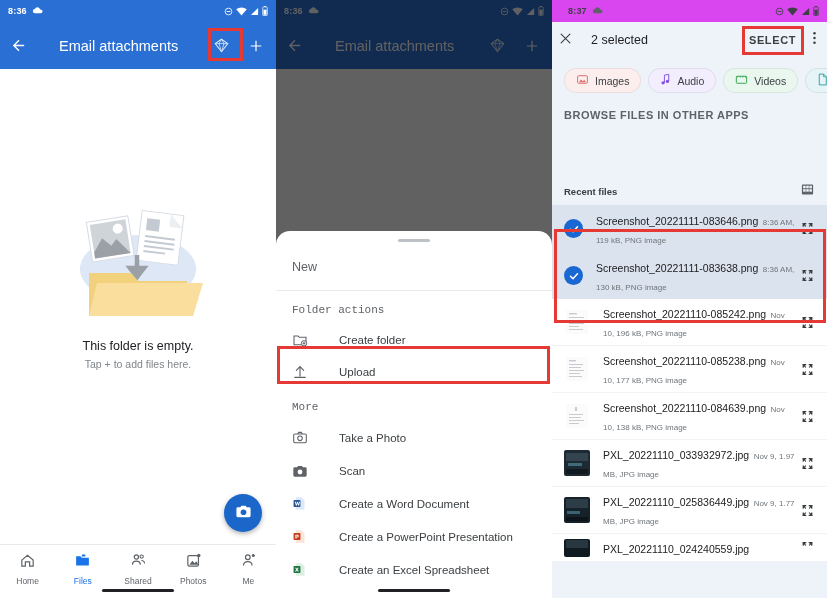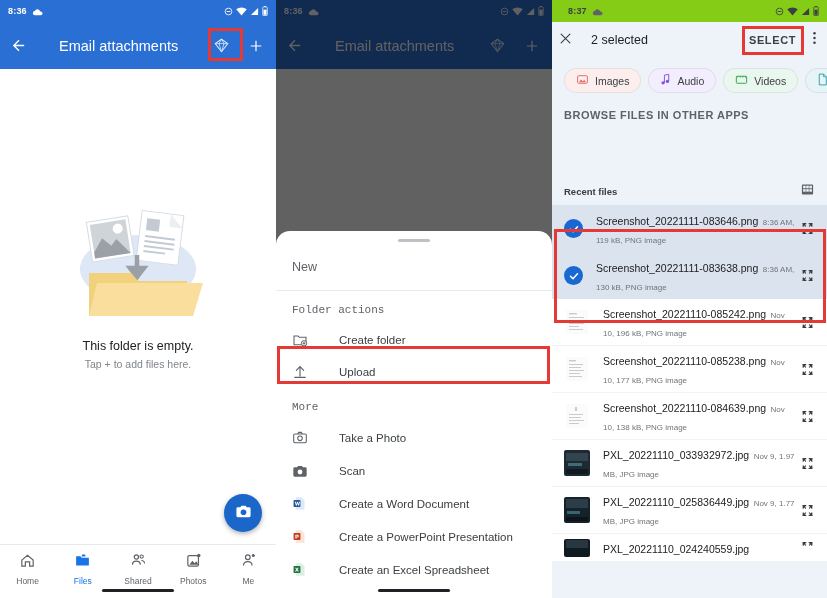--- a/index.html
+++ b/index.html
@@ -17,22 +17,22 @@
   .panel-2 { width: 276px; }
   .panel-3 { width: 275px; background: #eef2f9; }
 
   
   .statusbar {
     height: 22px; display: flex; align-items: center;
     padding: 0 8px; font-size: 9px; font-weight: bold;
     color: #fff; letter-spacing: .2px;
   }
   .statusbar.blue { background: #2a6fd3; }
-  .statusbar.light { background: #84cc16; color: #3c4043; padding-left: 16px; }
-  .sb-left { display: flex; align-items: flex-end; gap: 5px; }
+  .statusbar.light { background: #d946ef; color: #3c4043; padding-left: 16px; }
+  .sb-left { display: flex; align-items: flex-start; gap: 5px; }
   .sb-right { margin-left: auto; display: flex; align-items: center; gap: 3px; }
   .sb-icon { display: inline-block; line-height: 0; }
 
   
   .appbar {
     height: 47px; background: #2a6fd3; display: flex; align-items: center;
     padding: 0 10px; gap: 18px;
   }
   .appbar .title {
     font-size: 14.5px; color: #ffffff; font-weight: normal;

